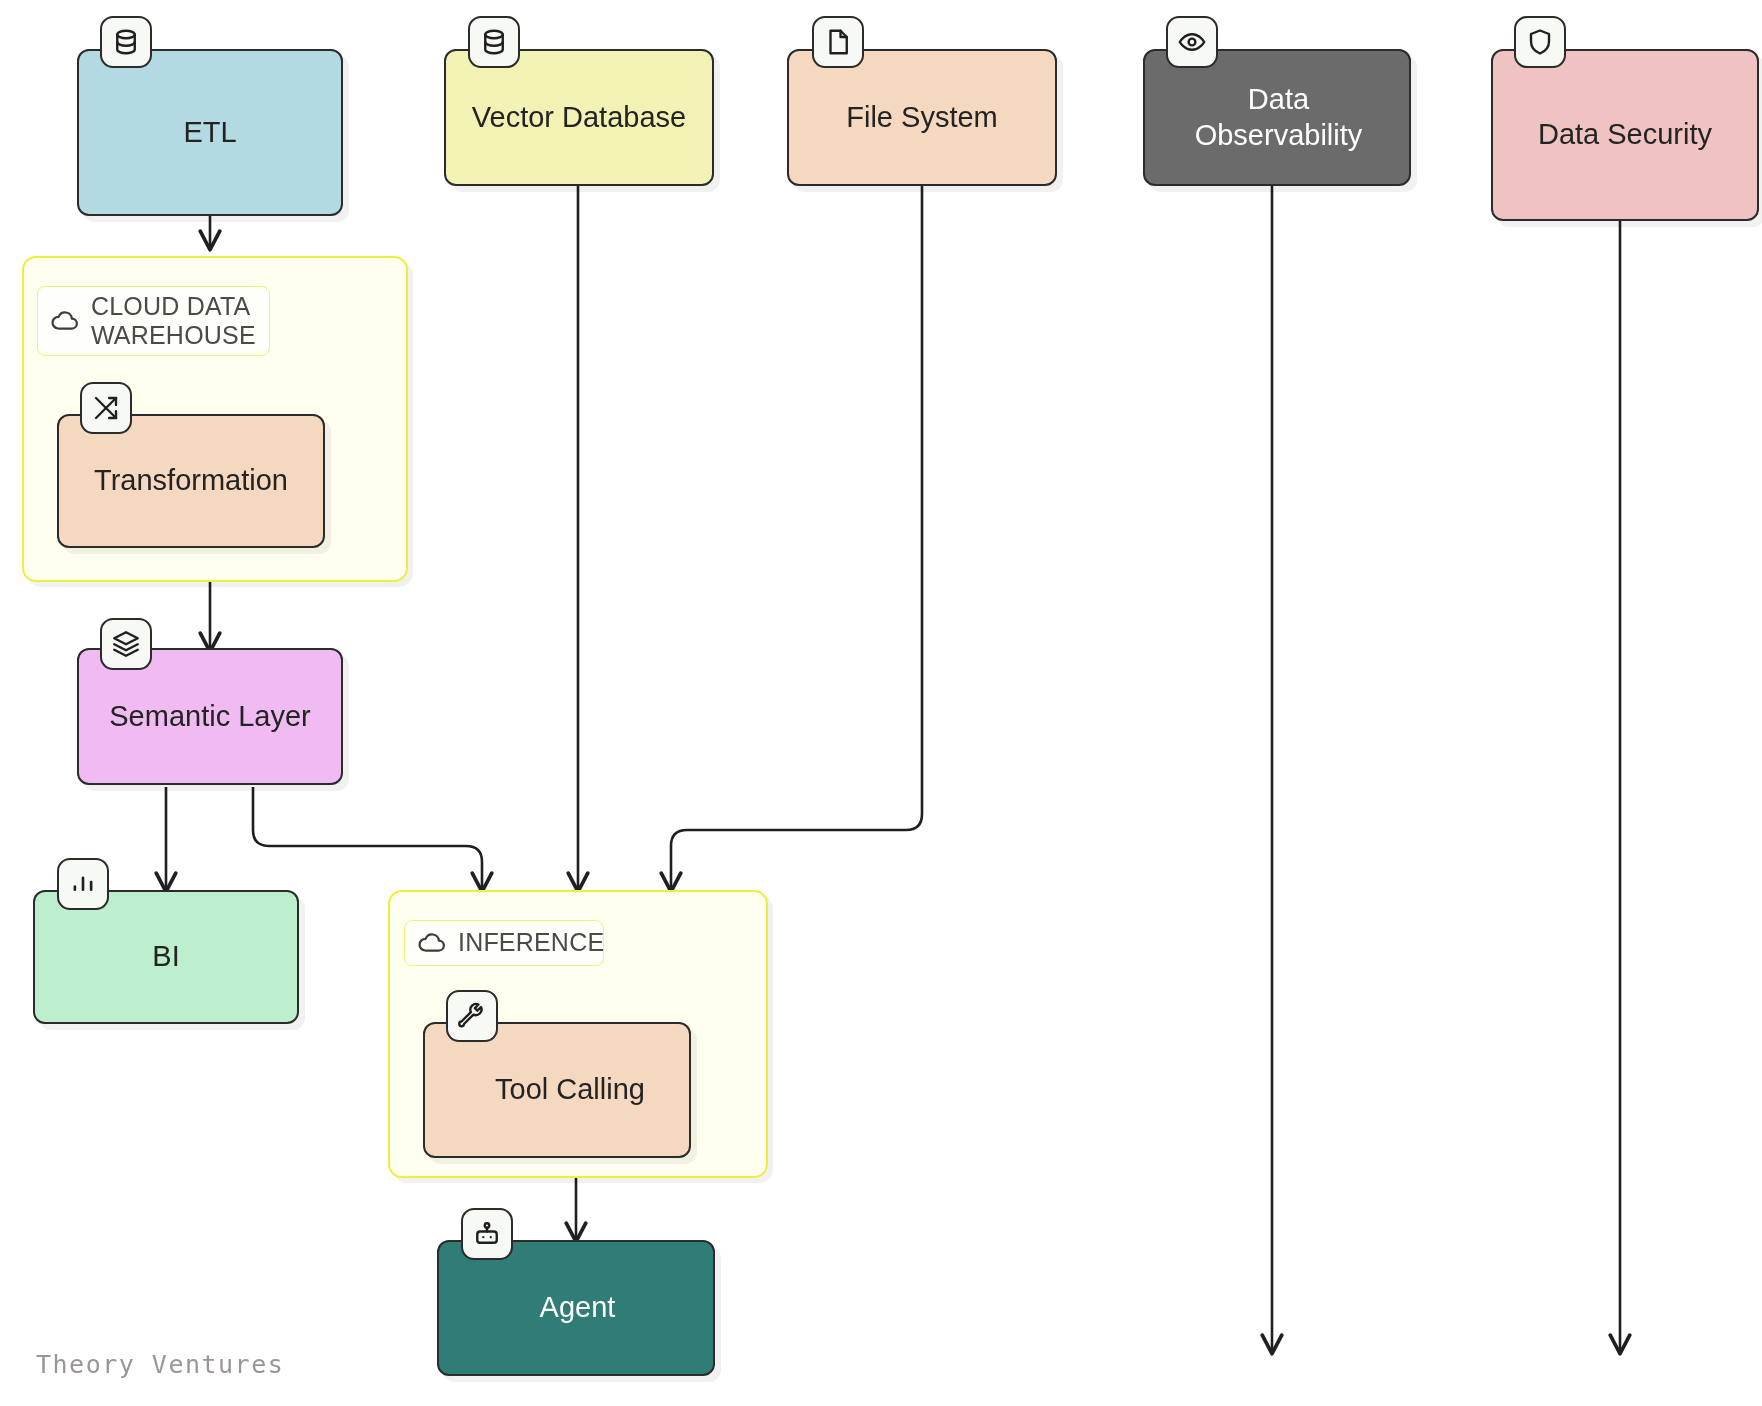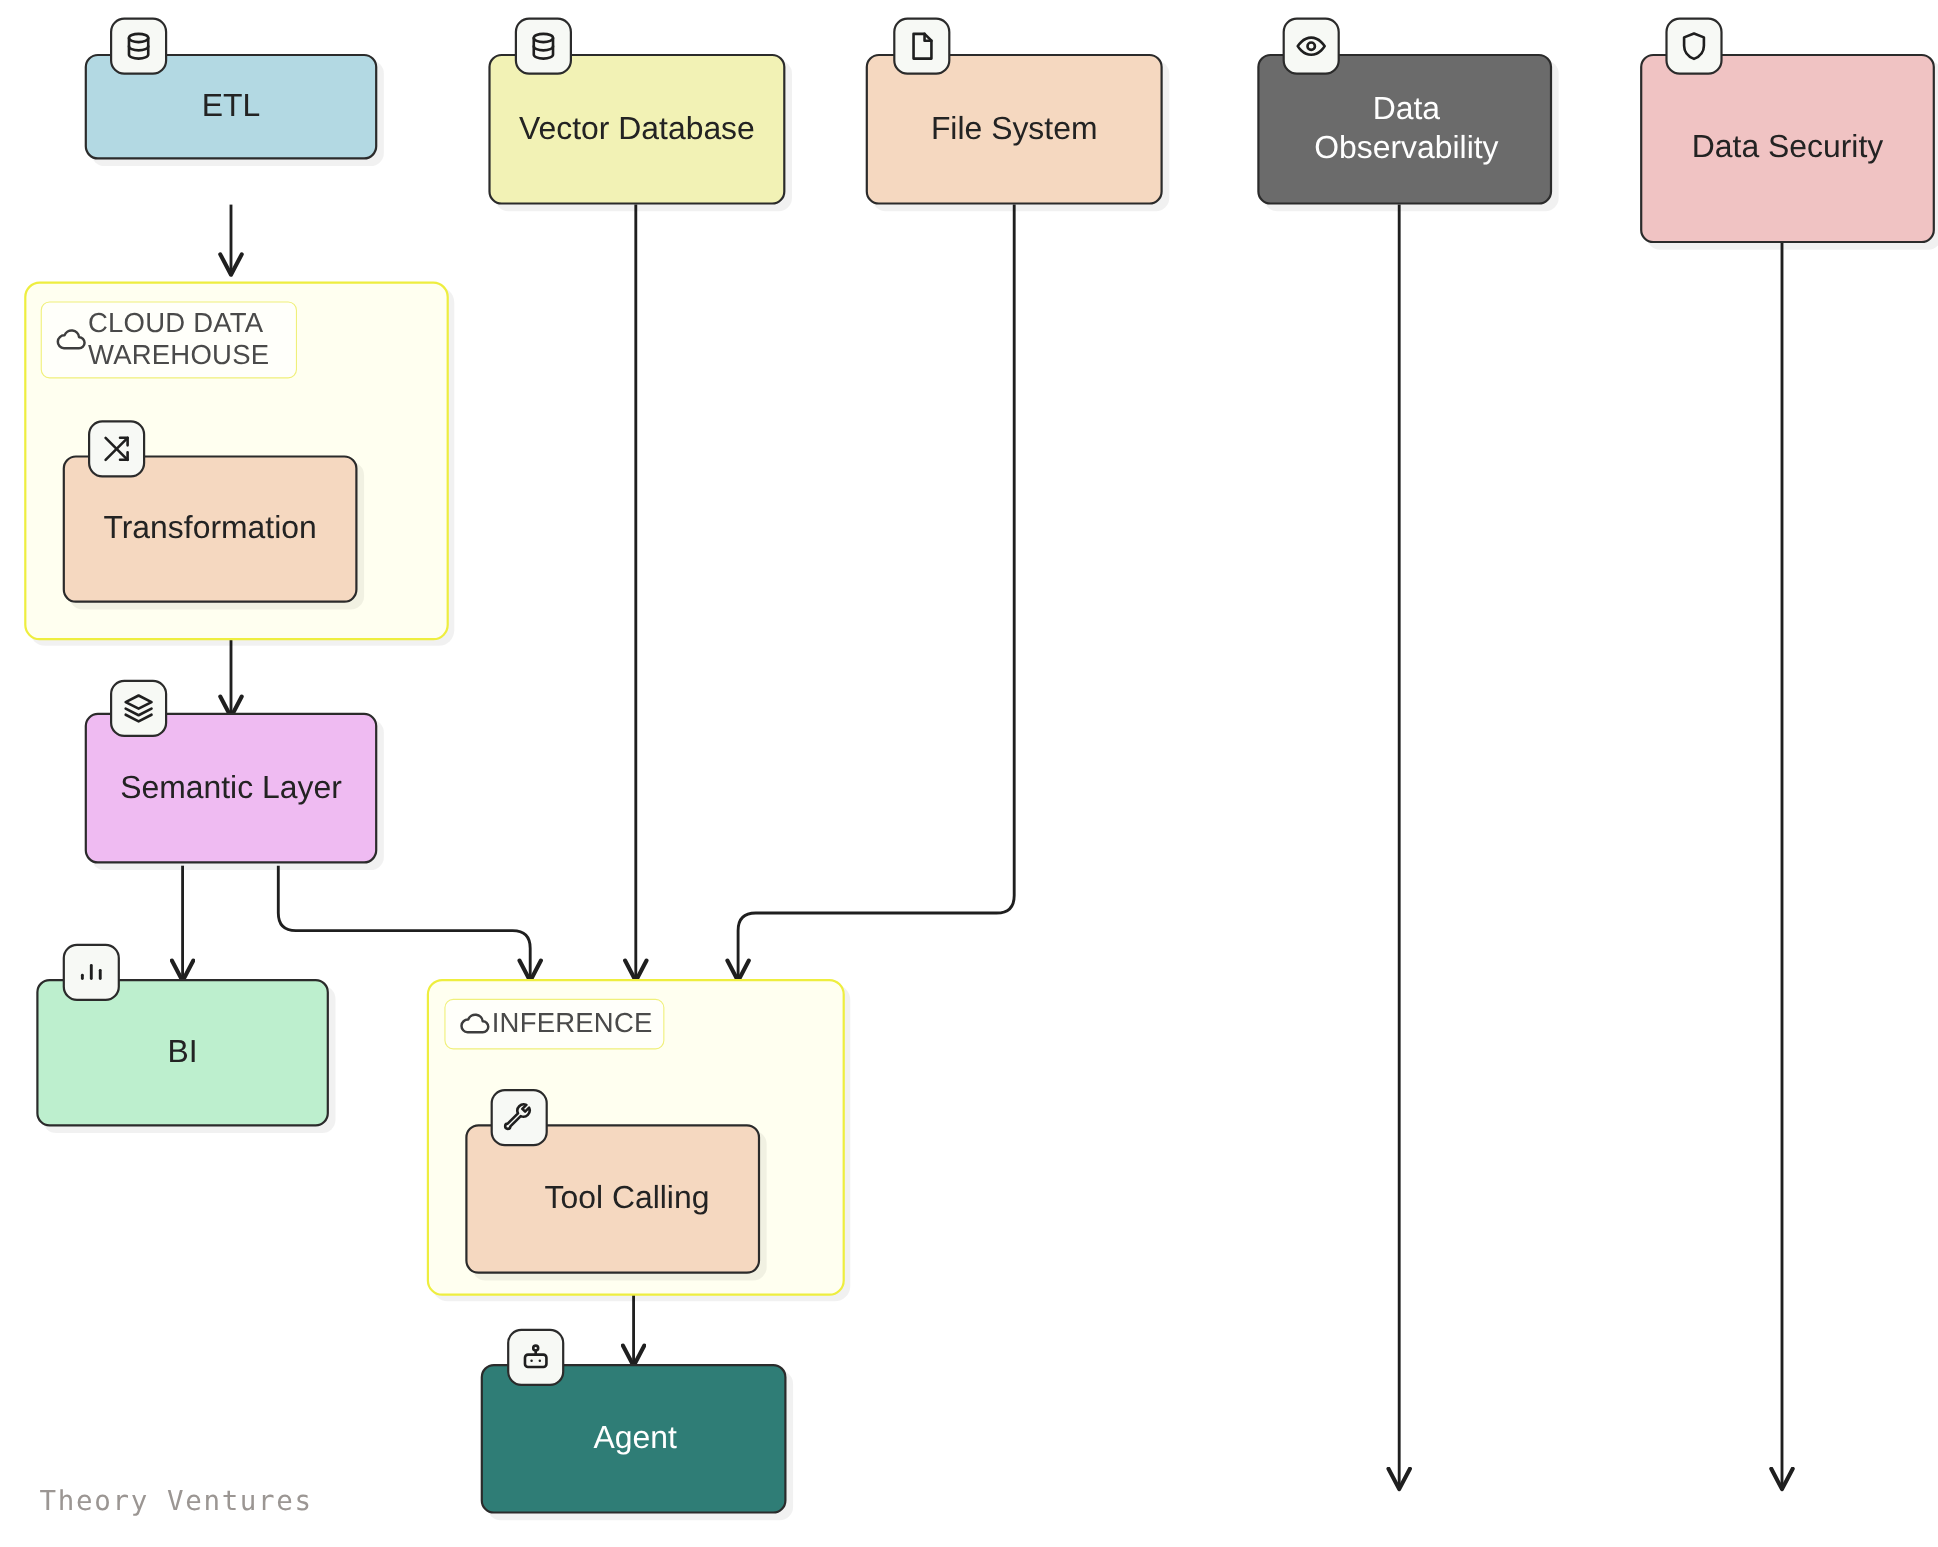--- a/index.html
+++ b/index.html
@@ -44,23 +44,25 @@
     box-sizing: border-box;
     background: #fffffa;
     border: 1.5px solid #f0f07a;
     border-radius: 8px;
     color: #4a4a4a;
     font-size: 25px;
     line-height: 1.18;
     letter-spacing: 0.2px;
     display: flex;
     align-items: center;
+    gap: 11px;
     padding: 8px 14px 8px 12px;
     white-space: pre-line;
     z-index: 3;
+    margin-top: 12px;
   }
   .cluster-label .cl-ico {
     flex: 0 0 auto;
     display: block;
     width: 30px;
     height: 30px;
   }
 
   
   .node {
@@ -153,21 +155,21 @@
   </div>
 
   <div class="cluster" style="left:388px; top:890px; width:380px; height:288px;"></div>
   <div class="cluster-label" style="left:404px; top:908px; width:200px; height:46px;">
     <svg class="cl-ico" viewBox="0 0 24 24" fill="none" stroke="#3d3d3d" stroke-width="1.8" stroke-linecap="round" stroke-linejoin="round">
       <path d="M6.5 18h11a4 4 0 0 0 0-8 5.5 5.5 0 0 0-10.6-1.3A4.2 4.2 0 0 0 6.5 18z"></path>
     </svg>
     <span>INFERENCE</span>
   </div>
 
-  <div class="node" style="left:77px; top:49px; width:266px; height:96px; background:#b3d9e3;">
+  <div class="node" style="left:77px; top:49px; width:266px; height:167px; background:#b3d9e3;">
     <span>ETL</span>
   </div>
   <div class="node-badge" style="left:100px; top:16px;">
     <svg viewBox="0 0 24 24" width="30" height="30" fill="none" stroke="#1f1f1f" stroke-width="1.9" stroke-linecap="round" stroke-linejoin="round">
       <ellipse cx="12" cy="6" rx="7" ry="3"></ellipse>
       <path d="M5 6v12c0 1.7 3.1 3 7 3s7-1.3 7-3V6"></path>
       <path d="M5 12c0 1.7 3.1 3 7 3s7-1.3 7-3"></path>
     </svg>
   </div>
 

